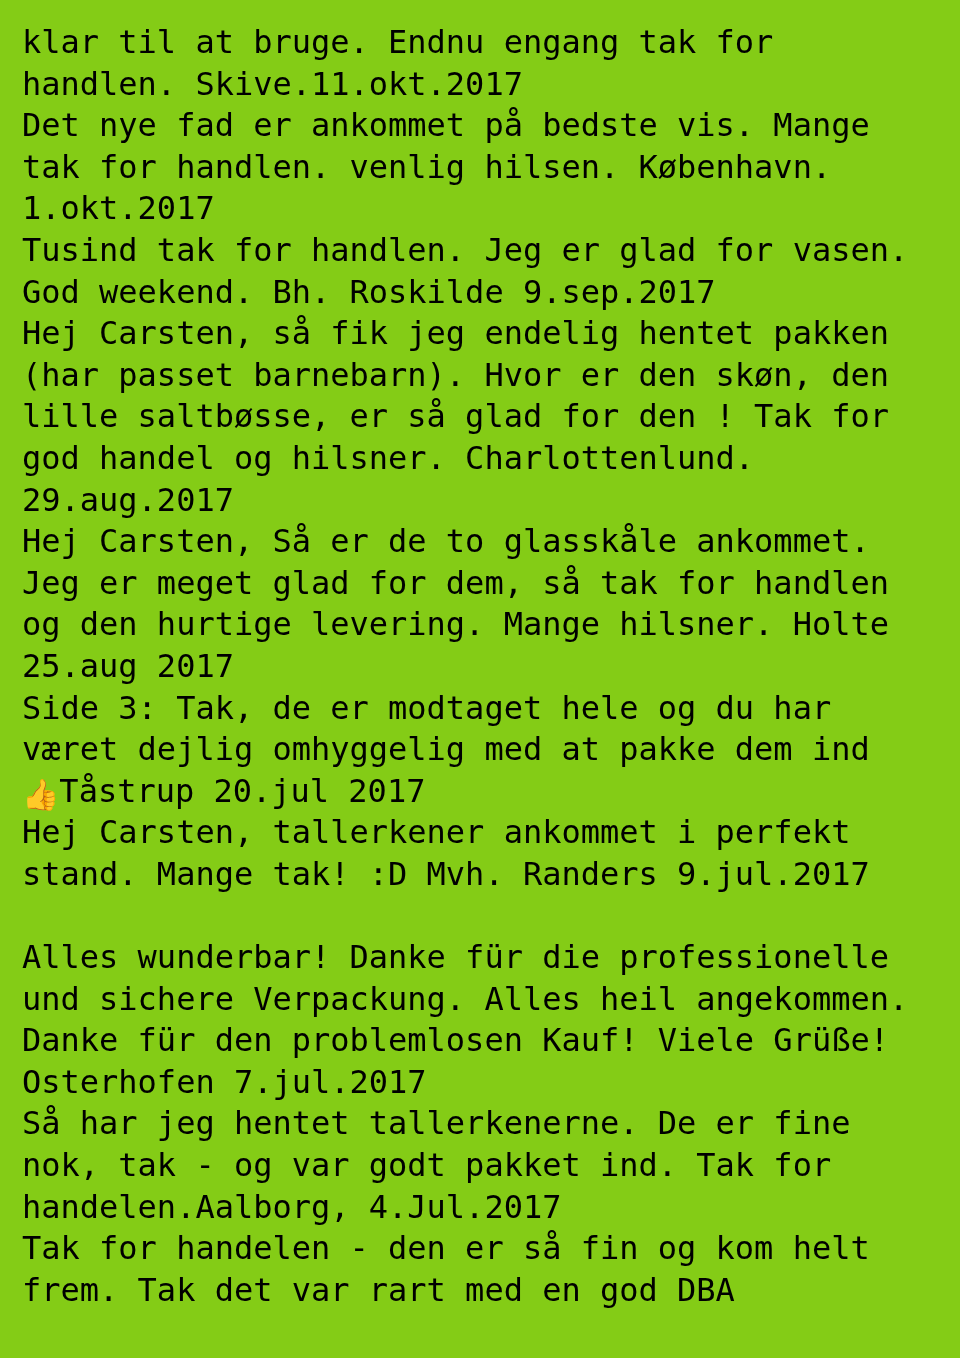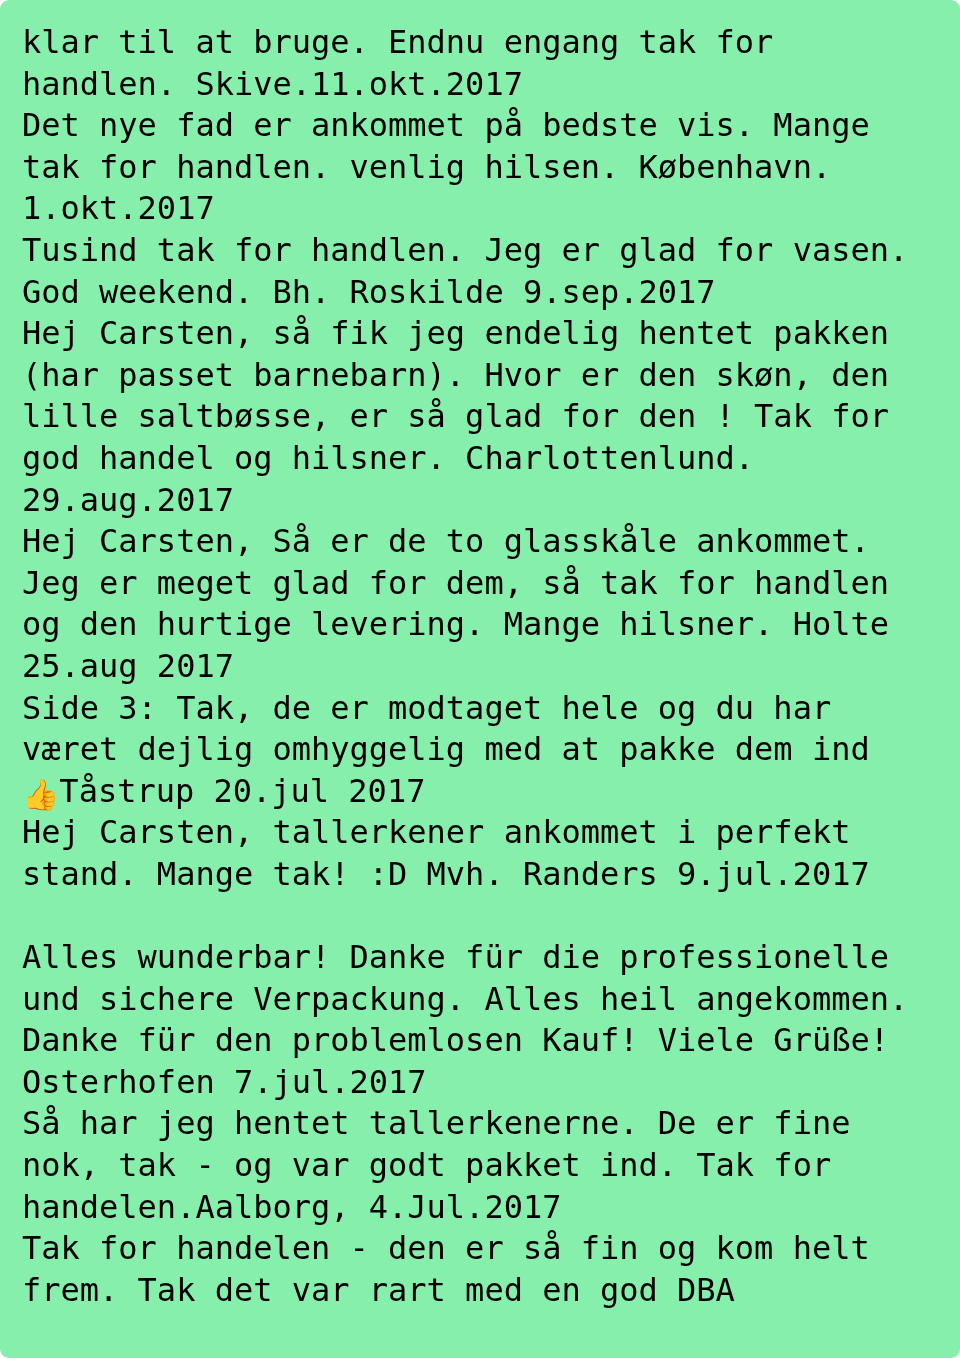--- a/index.html
+++ b/index.html
@@ -9,24 +9,23 @@
   }
   body {
     width: 960px;
     height: 1358px;
     overflow: hidden;
     font-family: "DejaVu Sans Mono", monospace;
   }
   #document-page {
     width: 960px;
     height: 1358px;
-    background: #86efac;
+    background: #84cc16;
     box-sizing: border-box;
     padding: 22px 0 0 22px;
-    border-radius: 9px;
   }
   #testimonial-text {
     color: #000000;
     font-family: "DejaVu Sans Mono", monospace;
     font-size: 32px;
     line-height: 41.6px;
     letter-spacing: 0px;
     white-space: pre-wrap;
     word-break: normal;
     margin: 0;

